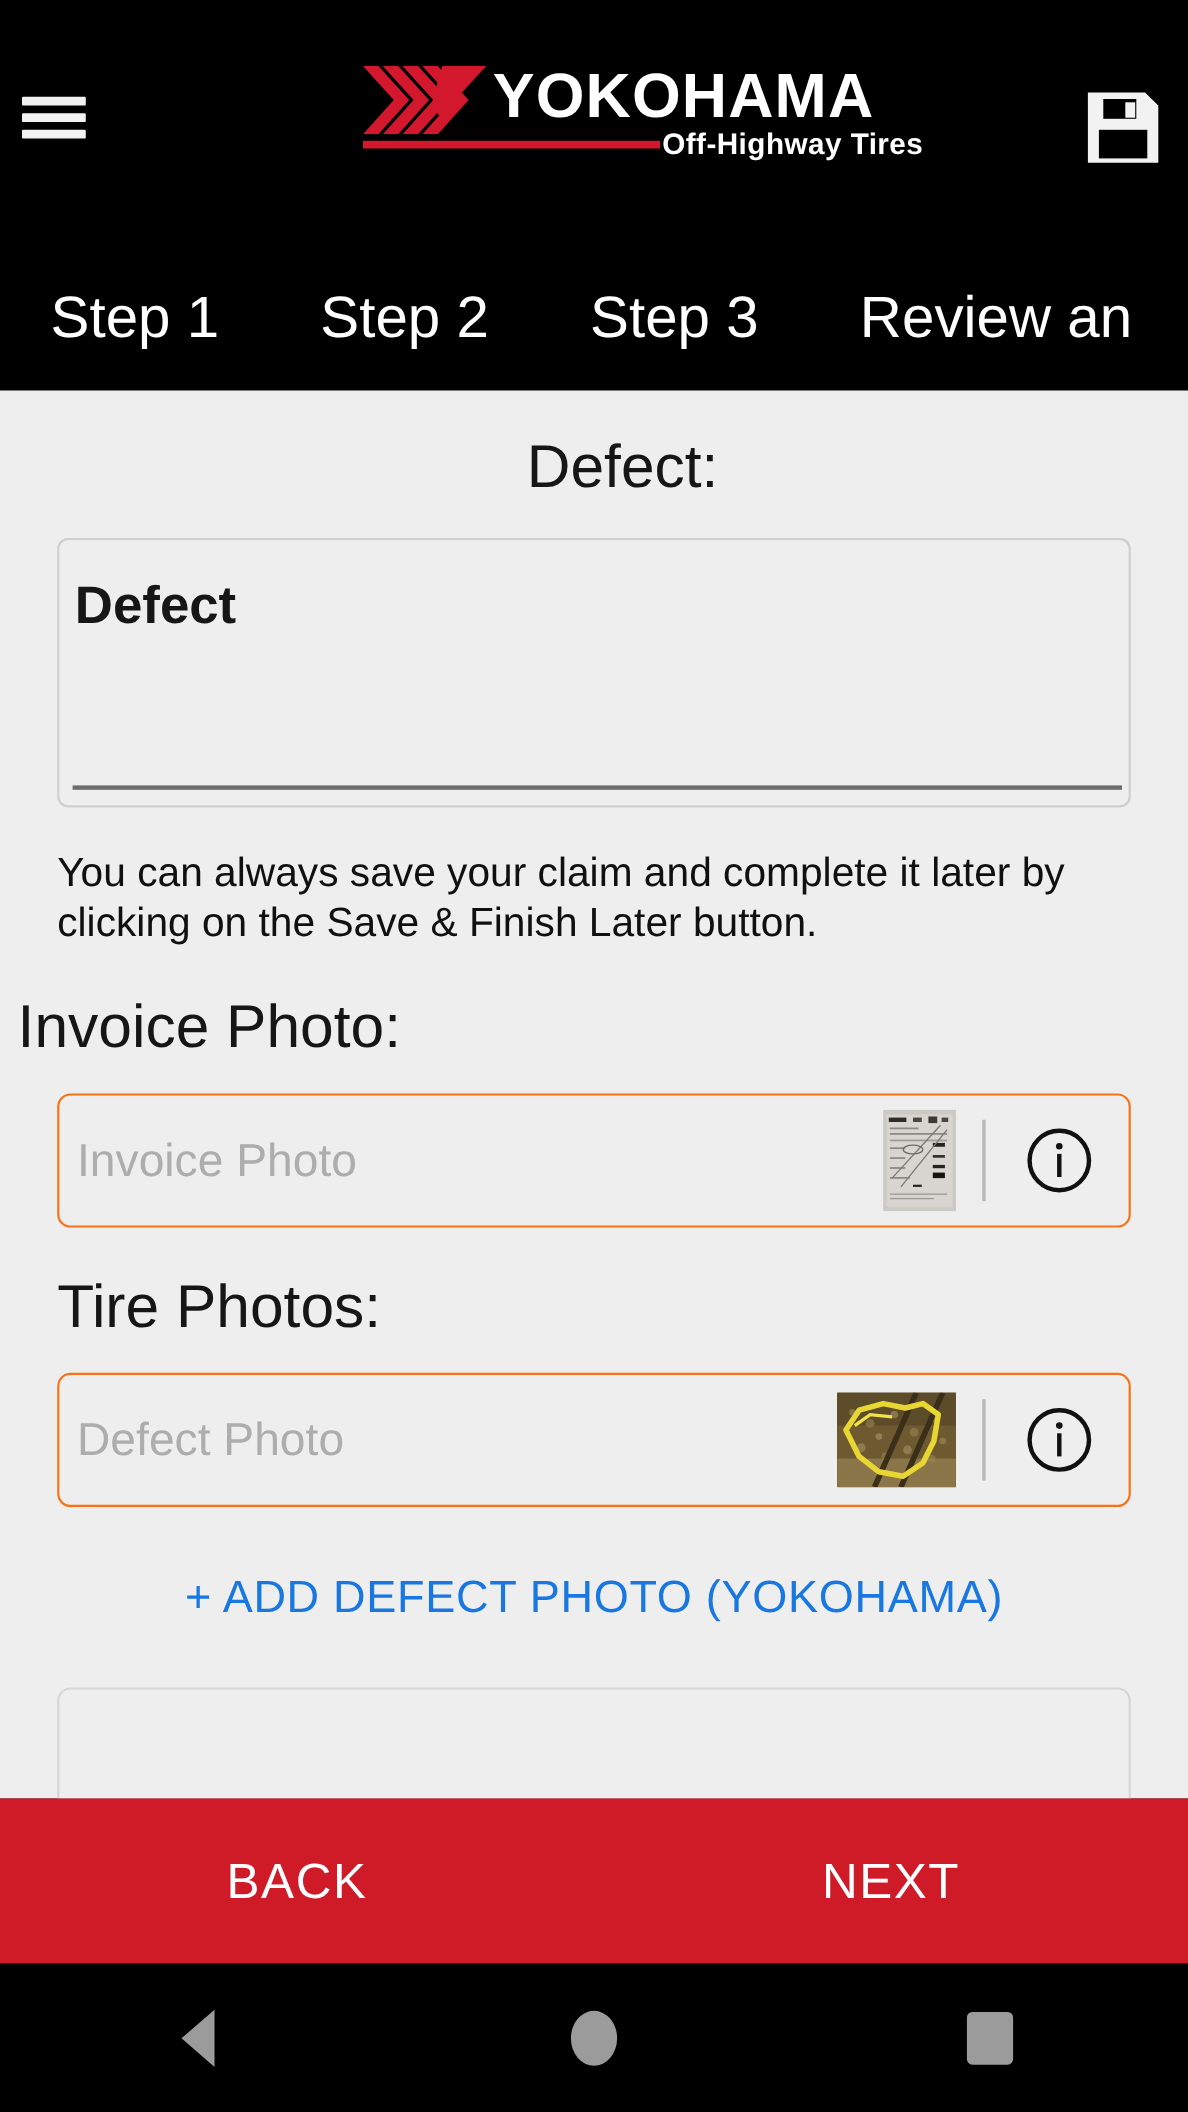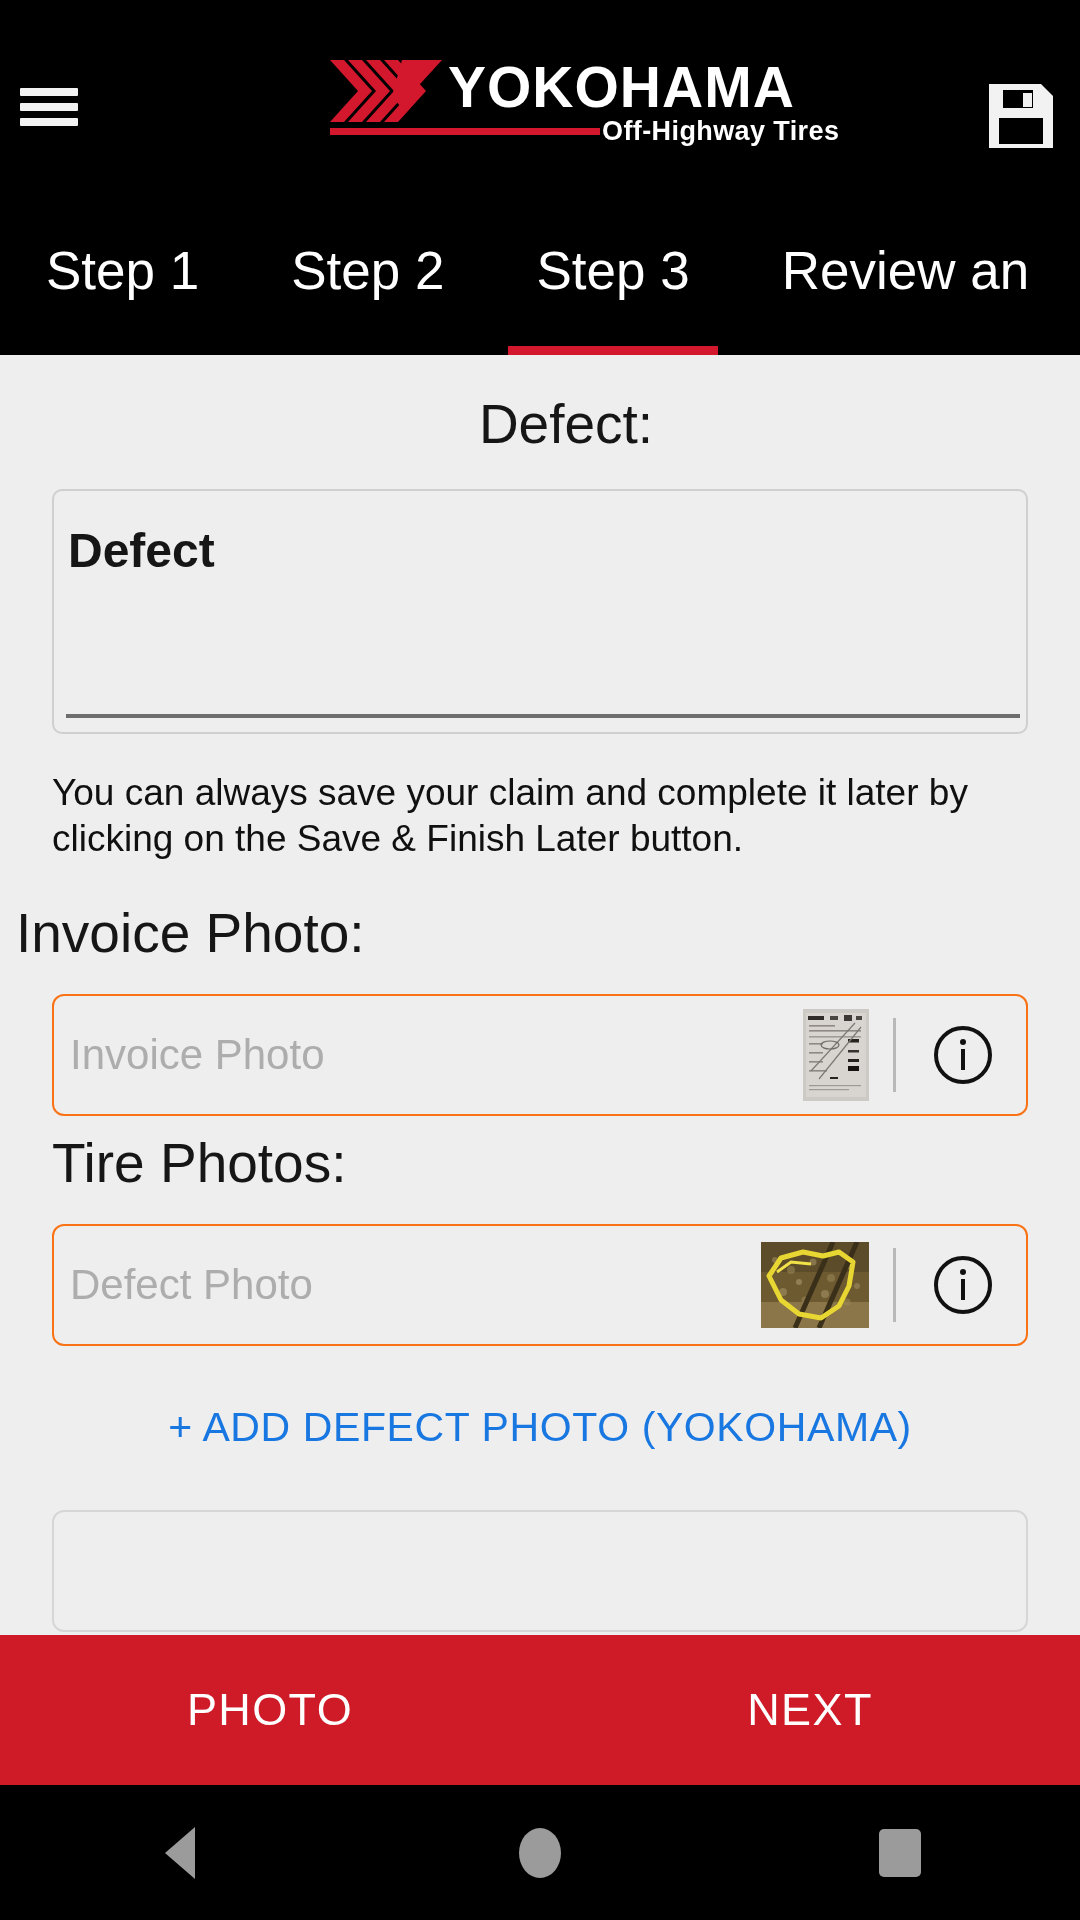--- a/index.html
+++ b/index.html
@@ -105,21 +105,21 @@
   .tabbar {
     position: absolute;
     top: 210px; left: 0;
     width: 1080px;
     height: 145px;
     background: #000000;
     overflow: hidden;
   }
   .tabs-row {
     position: absolute;
-    left: 0; top: 0;
+    left: 0; top: 18px;
     height: 145px;
     display: flex;
     align-items: flex-start;
     white-space: nowrap;
   }
   .tab {
     position: relative;
     height: 145px;
     display: flex;
     align-items: flex-start;
@@ -411,21 +411,21 @@
         </svg>
       </div>
       <div class="field-divider"></div>
       <svg class="info-icon" viewBox="0 0 62 62">
         <circle cx="31" cy="31" r="27" fill="none" stroke="#111" stroke-width="4"></circle>
         <circle cx="31" cy="18" r="3" fill="#111"></circle>
         <rect x="29" y="25" width="4" height="21" fill="#111"></rect>
       </svg>
     </div>
 
-    <div class="section-label" style="padding-top:16px;">Tire Photos:</div>
+    <div class="section-label" style="padding-top:40px;">Tire Photos:</div>
 
     <div class="photo-field">
       <div class="photo-placeholder">Defect Photo</div>
       <div class="thumb wide">
         <svg viewBox="0 0 108 86" preserveAspectRatio="none">
           <rect width="108" height="86" fill="#6d5a31"></rect>
           <rect x="0" y="0" width="108" height="30" fill="#5d4c29"></rect>
           <rect x="0" y="60" width="108" height="26" fill="#8a7648"></rect>
           <g opacity="0.55">
             <circle cx="14" cy="18" r="3" fill="#a39062"></circle>
@@ -453,21 +453,21 @@
         <rect x="29" y="25" width="4" height="21" fill="#111"></rect>
       </svg>
     </div>
 
     <div class="add-link">+ ADD DEFECT PHOTO (YOKOHAMA)</div>
 
     <div class="ghost-field"></div>
   </div>
 
   <div class="bottombar">
-    <div class="bbtn">PHOTO</div>
+    <div class="bbtn">BACK</div>
     <div class="bbtn">NEXT</div>
   </div>
 
   <div class="navbar">
     <div class="nav-item">
       <div class="nav-back"></div>
     </div>
     <div class="nav-item">
       <div class="nav-home"></div>
     </div>

